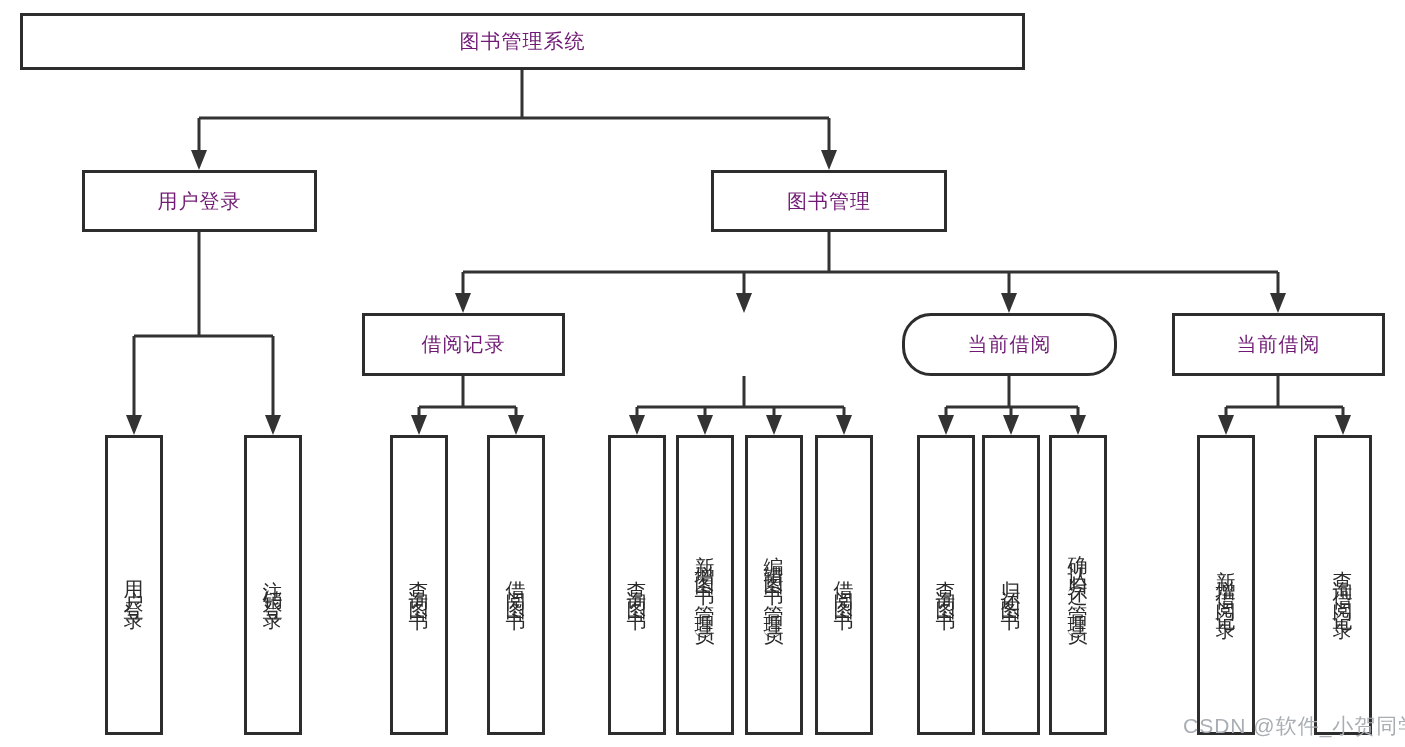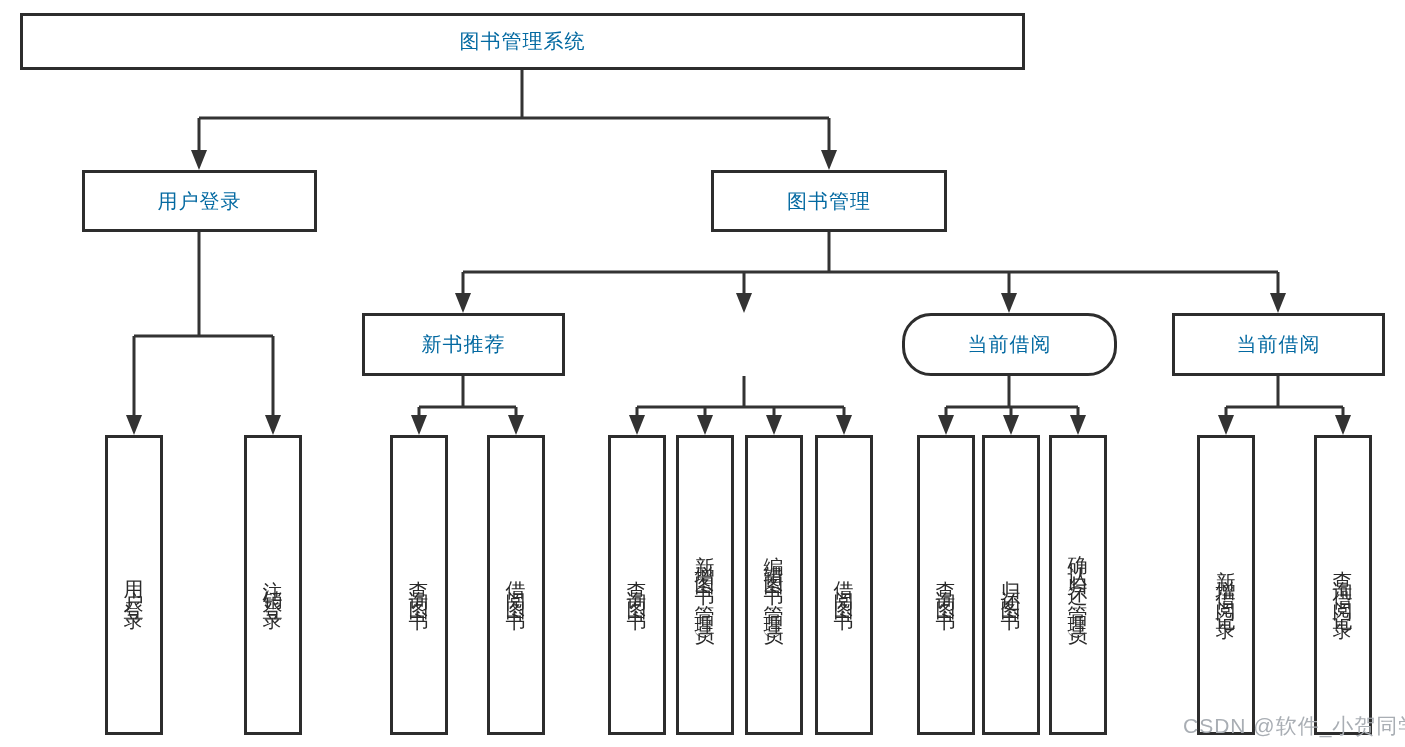--- a/index.html
+++ b/index.html
@@ -21,21 +21,21 @@
   }
 
   .node {
     position: absolute;
     border: 3px solid #2d2d2d;
     background: #ffffff;
     display: flex;
     align-items: center;
     justify-content: center;
     font-size: 20px;
-    color: #0369a1;
+    color: #701a75;
     letter-spacing: 1px;
     z-index: 2;
   }
 
   .leaf {
     position: absolute;
     top: 435px;
     width: 58px;
     height: 300px;
     border: 3px solid #2d2d2d;
@@ -112,21 +112,21 @@
       <polygon points="1218,415 1234,415 1226,435"></polygon>
       <polygon points="1335,415 1351,415 1343,435"></polygon>
     </g>
   </svg>
 
   <div class="node" style="left:20px; top:13px; width:1005px; height:57px;">图书管理系统</div>
 
   <div class="node" style="left:82px; top:170px; width:235px; height:62px;">用户登录</div>
   <div class="node" style="left:711px; top:170px; width:236px; height:62px;">图书管理</div>
 
-  <div class="node" style="left:362px; top:313px; width:203px; height:63px;">新书推荐</div>
+  <div class="node" style="left:362px; top:313px; width:203px; height:63px;">借阅记录</div>
   <div class="node" style="left:902px; top:313px; width:215px; height:63px;border-radius:29px;">当前借阅</div>
   <div class="node" style="left:1172px; top:313px; width:213px; height:63px;">当前借阅</div>
 
   <div class="leaf" style="left:105px;">
     <span class="v-label">用户登录</span>
   </div>
   <div class="leaf" style="left:244px;">
     <span class="v-label">注销登录</span>
   </div>
 

